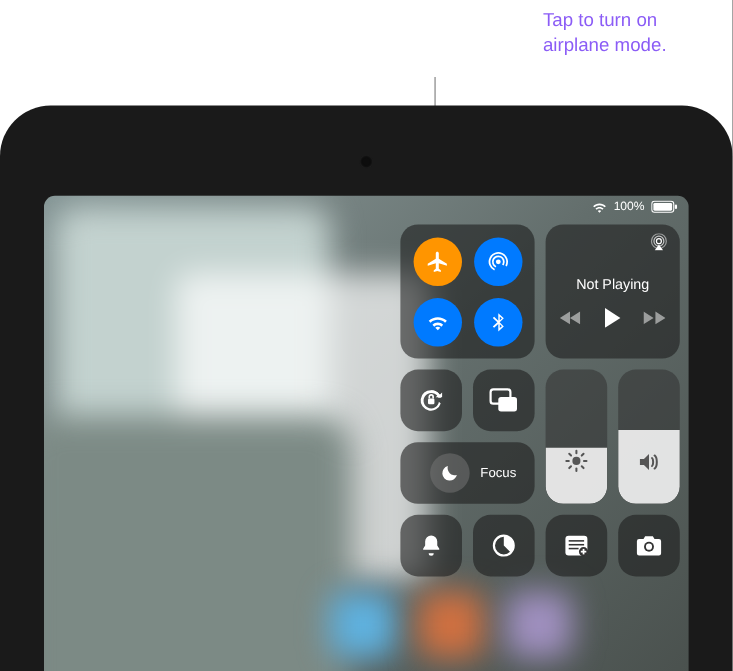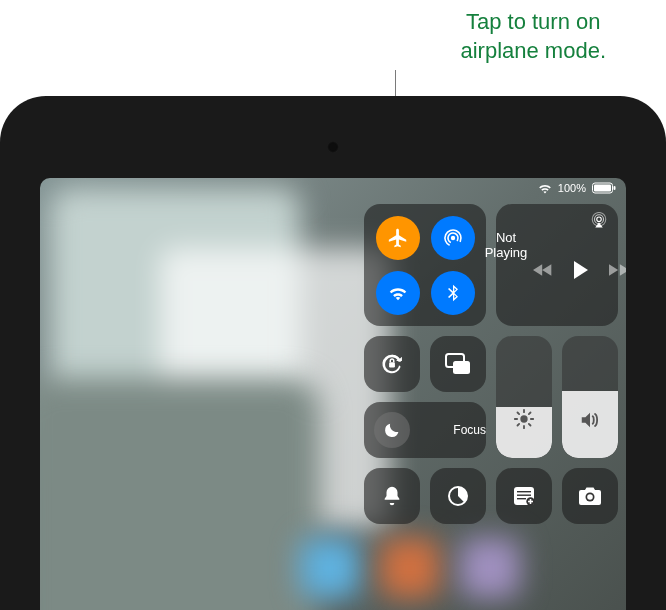--- a/index.html
+++ b/index.html
@@ -8,24 +8,24 @@
     height: 610px;
     position: relative;
     font-family: -apple-system, "Helvetica Neue", Arial, sans-serif;
     background: #fff;
     overflow: hidden;
   }
   .callout {
     position: absolute;
     top: 8px;
     right: 60px;
-    color: #15803d;
-    font-size: 22px;
+    color: #8b5cf6;
+    font-size: 17px;
     line-height: 1.3;
-    text-align: center;
+    text-align: left;
   }
   .callout-line {
     position: absolute;
     top: 70px;
     left: 395px;
     width: 1px;
     height: 170px;
     background: #7a7a7a;
   }
   .device {
@@ -111,21 +111,21 @@
     display: flex; align-items: center; justify-content: center;
     justify-self: center; align-self: center;
   }
   .btn-orange { background: #ff9500; }
   .btn-blue { background: #007aff; }
   .btn-dark { background: rgba(120,120,120,0.5); }
 
   .media {
     grid-column: 3 / span 2;
     grid-row: 1 / span 2;
-    flex-direction: row;
+    flex-direction: column;
     align-items: stretch;
     padding: 10px 12px 8px 12px;
     gap: 6px;
   }
   .media .airplay {
     position: absolute; top: 8px; right: 10px;
   }
   .media .title {
     font-size: 13px;
     color: #fff;
@@ -159,21 +159,21 @@
   .slider-fill {
     position: absolute;
     bottom: 0; left:0; right: 0;
     background: rgba(255,255,255,0.85);
     border-radius: 0 0 16px 16px;
   }
   .slider-fill svg,.slider-fill .sicn { position: absolute; bottom: 14px; left: 50%; transform: translateX(-50%); }
 
   .focus {
     grid-column: 1 / span 2; grid-row: 4;
-    justify-content: space-between;
+    justify-content: center;
     padding-left: 10px; gap: 10px;
   }
   .focus .round { width: 36px; height: 36px;}
   .focus .lbl { font-size: 12px; color: #fff; }
 
   .mute { grid-column: 1; grid-row: 5;}
   .timer { grid-column: 2; grid-row: 5;}
   .notes { grid-column: 3; grid-row: 5;}
   .camera { grid-column: 4; grid-row: 5;}
 

